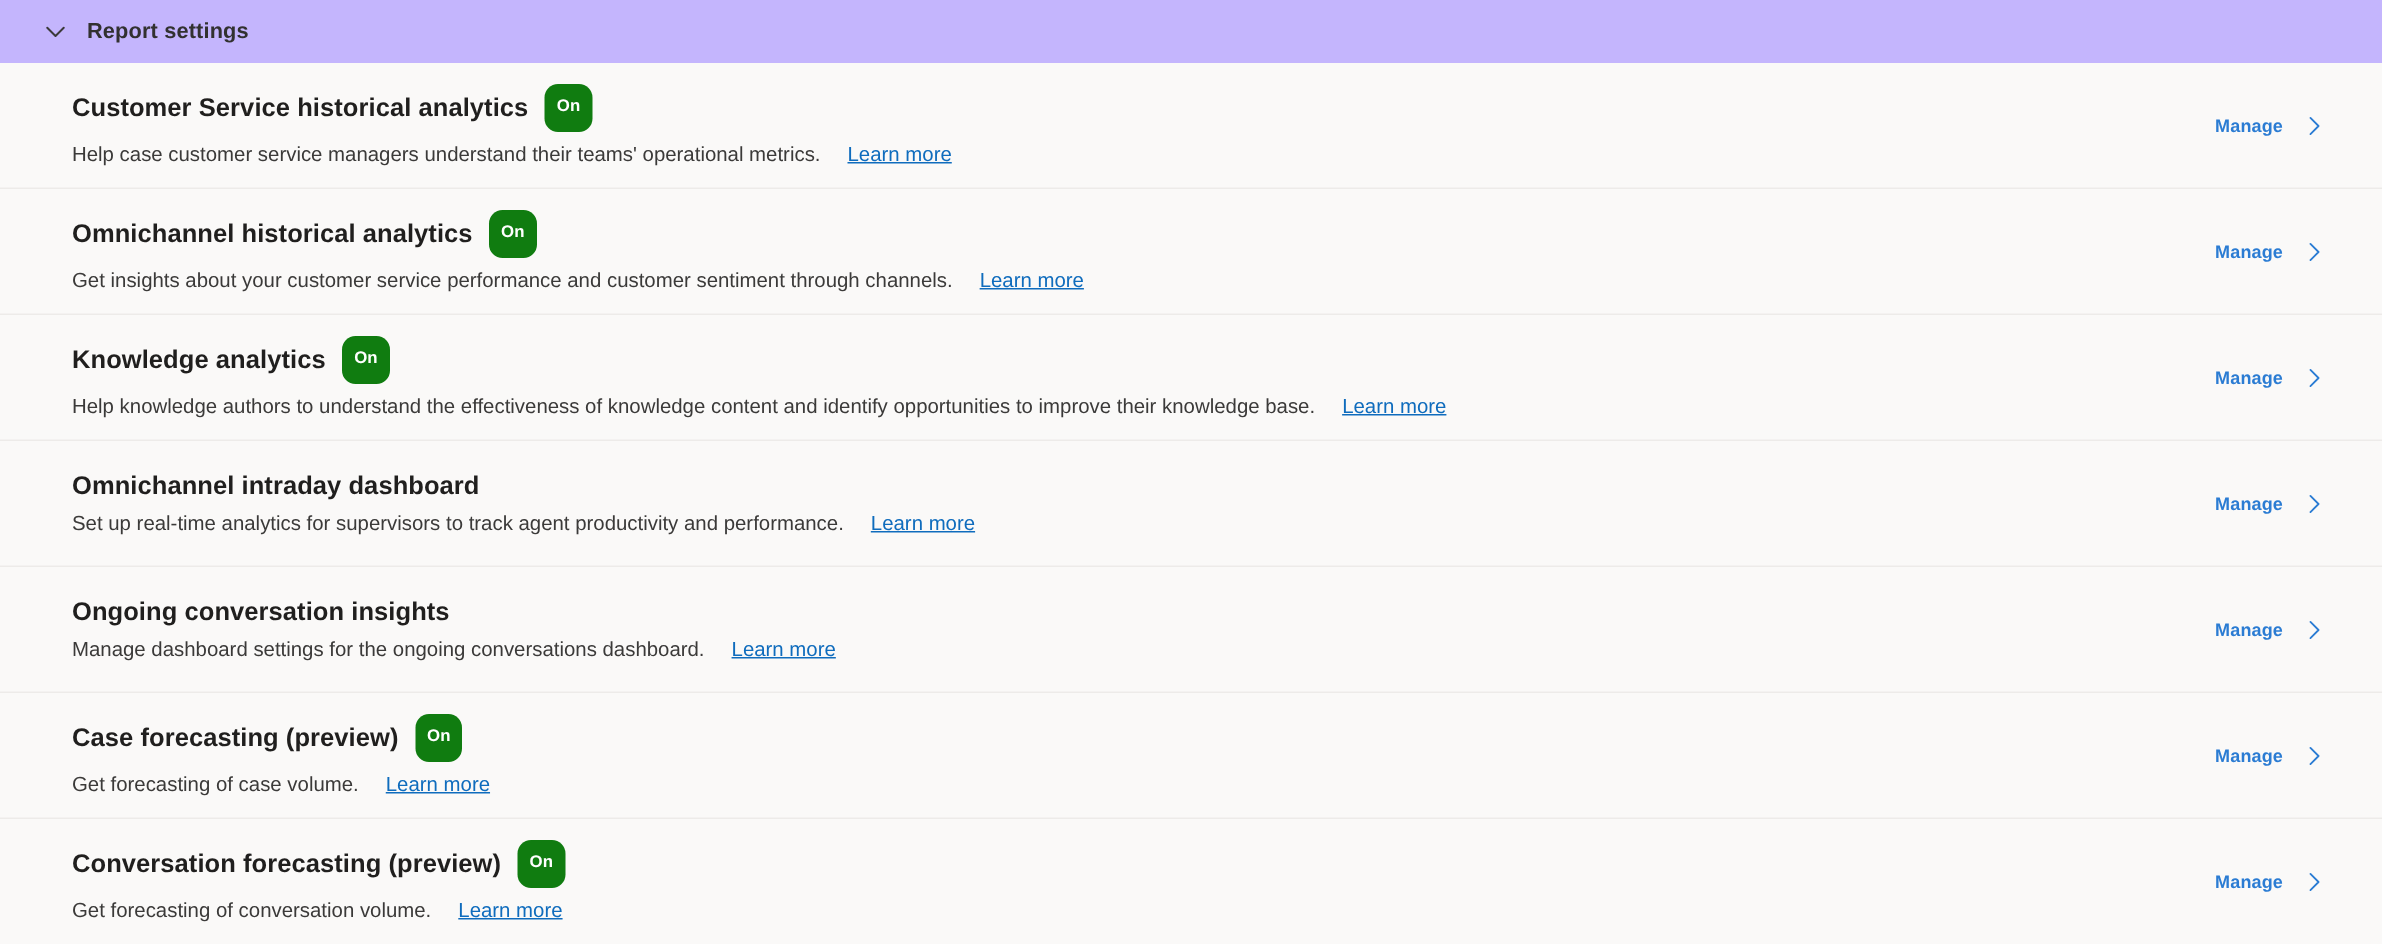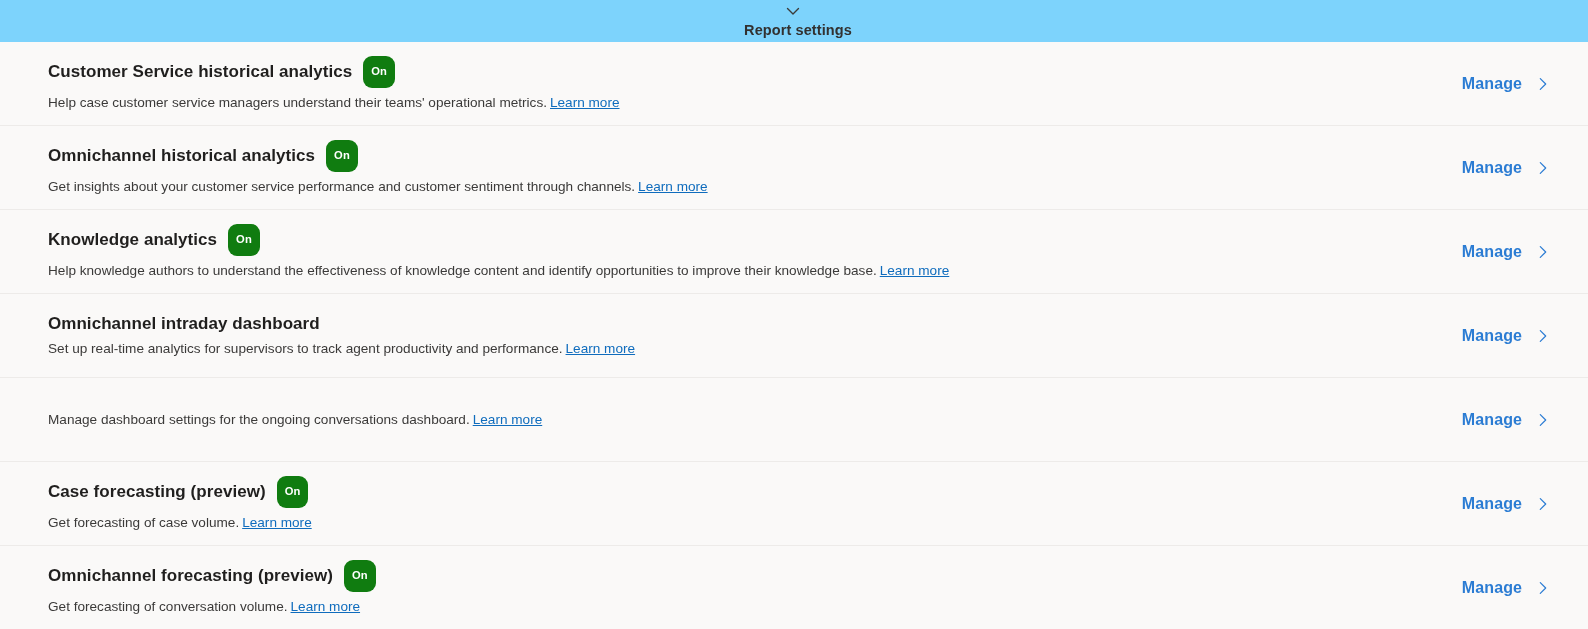--- a/index.html
+++ b/index.html
@@ -18,27 +18,26 @@
   .page {
     width: 1588px;
     height: 629px;
     position: relative;
     background: #faf9f8;
   }
 
   
   .section-header {
     height: 42px;
-    background: #7dd3fc;
-    display: flex;
-    align-items: center;
-    padding-left: 8px;
+    background: #c4b5fd;
+    display: flex;
+    align-items: center;
+    padding-left: 26px;
     box-sizing: border-box;
     cursor: pointer;
-    flex-direction: column;
   }
   .chevron-down {
     width: 22px;
     height: 22px;
     display: inline-flex;
     align-items: center;
     justify-content: center;
     margin-right: 10px;
     flex: 0 0 auto;
   }
@@ -104,35 +103,35 @@
 
   .row-desc {
     font-size: 13.6px;
     color: #3b3a39;
     line-height: 18px;
     white-space: nowrap;
   }
   .learn-more {
     color: #0f6cbd;
     text-decoration: underline;
-    margin-left: 3px;
+    margin-left: 18px;
     cursor: pointer;
   }
 
   
   .manage {
     flex: 0 0 auto;
     display: flex;
     align-items: center;
     gap: 12px;
     cursor: pointer;
     user-select: none;
   }
   .manage-label {
-    font-size: 16px;
+    font-size: 12px;
     font-weight: 600;
     color: #2b7cd3;
     letter-spacing: 0.1px;
   }
   .chevron-right {
     width: 18px;
     height: 18px;
     display: inline-flex;
     align-items: center;
     justify-content: center;
@@ -229,20 +228,24 @@
       <span class="chevron-right">
         <svg viewBox="0 0 20 20" width="18" height="18" aria-hidden="true">
           <path d="M7 4 L13 10 L7 16" fill="none" stroke="#2b7cd3" stroke-width="1.35" stroke-linecap="round" stroke-linejoin="round"></path>
         </svg>
       </span>
     </div>
   </div>
 
   <div class="row">
     <div class="row-main">
+      <div class="row-title-line">
+        <span class="row-title">Ongoing conversation insights</span>
+
+      </div>
       <div class="row-desc">
         <span>Manage dashboard settings for the ongoing conversations dashboard.</span><a class="learn-more">Learn more</a>
       </div>
     </div>
     <div class="manage">
       <span class="manage-label">Manage</span>
       <span class="chevron-right">
         <svg viewBox="0 0 20 20" width="18" height="18" aria-hidden="true">
           <path d="M7 4 L13 10 L7 16" fill="none" stroke="#2b7cd3" stroke-width="1.35" stroke-linecap="round" stroke-linejoin="round"></path>
         </svg>
@@ -266,21 +269,21 @@
         <svg viewBox="0 0 20 20" width="18" height="18" aria-hidden="true">
           <path d="M7 4 L13 10 L7 16" fill="none" stroke="#2b7cd3" stroke-width="1.35" stroke-linecap="round" stroke-linejoin="round"></path>
         </svg>
       </span>
     </div>
   </div>
 
   <div class="row">
     <div class="row-main">
       <div class="row-title-line">
-        <span class="row-title">Omnichannel forecasting (preview)</span>
+        <span class="row-title">Conversation forecasting (preview)</span>
         <span class="badge">On</span>
       </div>
       <div class="row-desc">
         <span>Get forecasting of conversation volume.</span><a class="learn-more">Learn more</a>
       </div>
     </div>
     <div class="manage">
       <span class="manage-label">Manage</span>
       <span class="chevron-right">
         <svg viewBox="0 0 20 20" width="18" height="18" aria-hidden="true">

